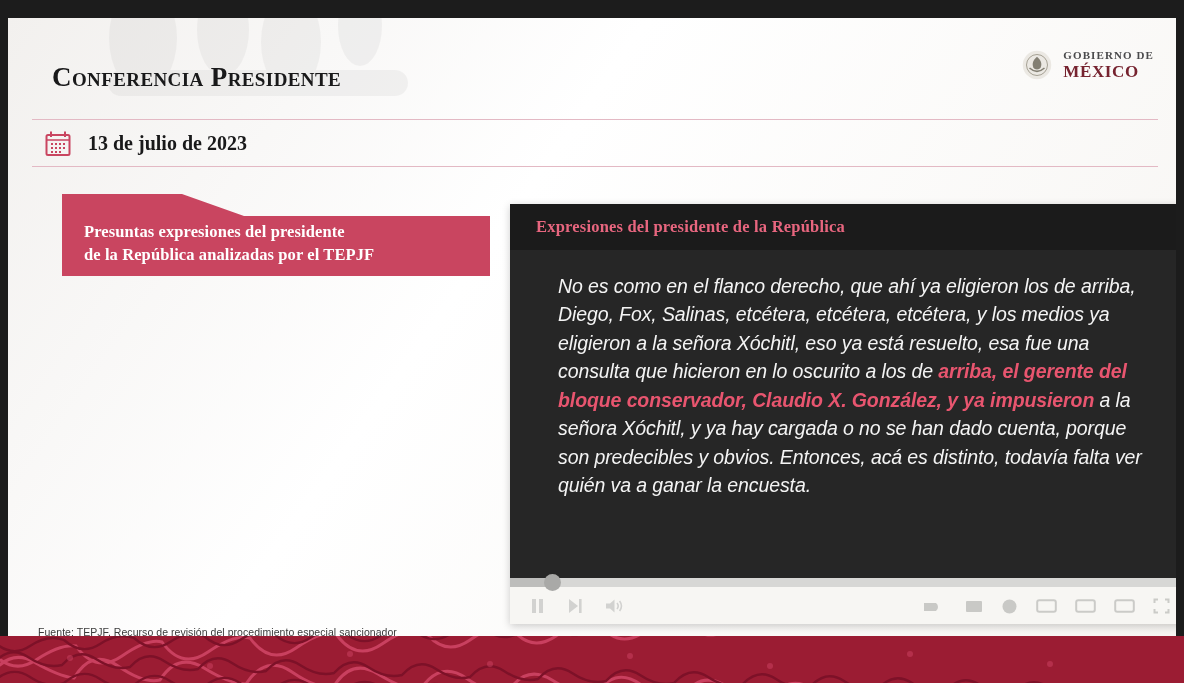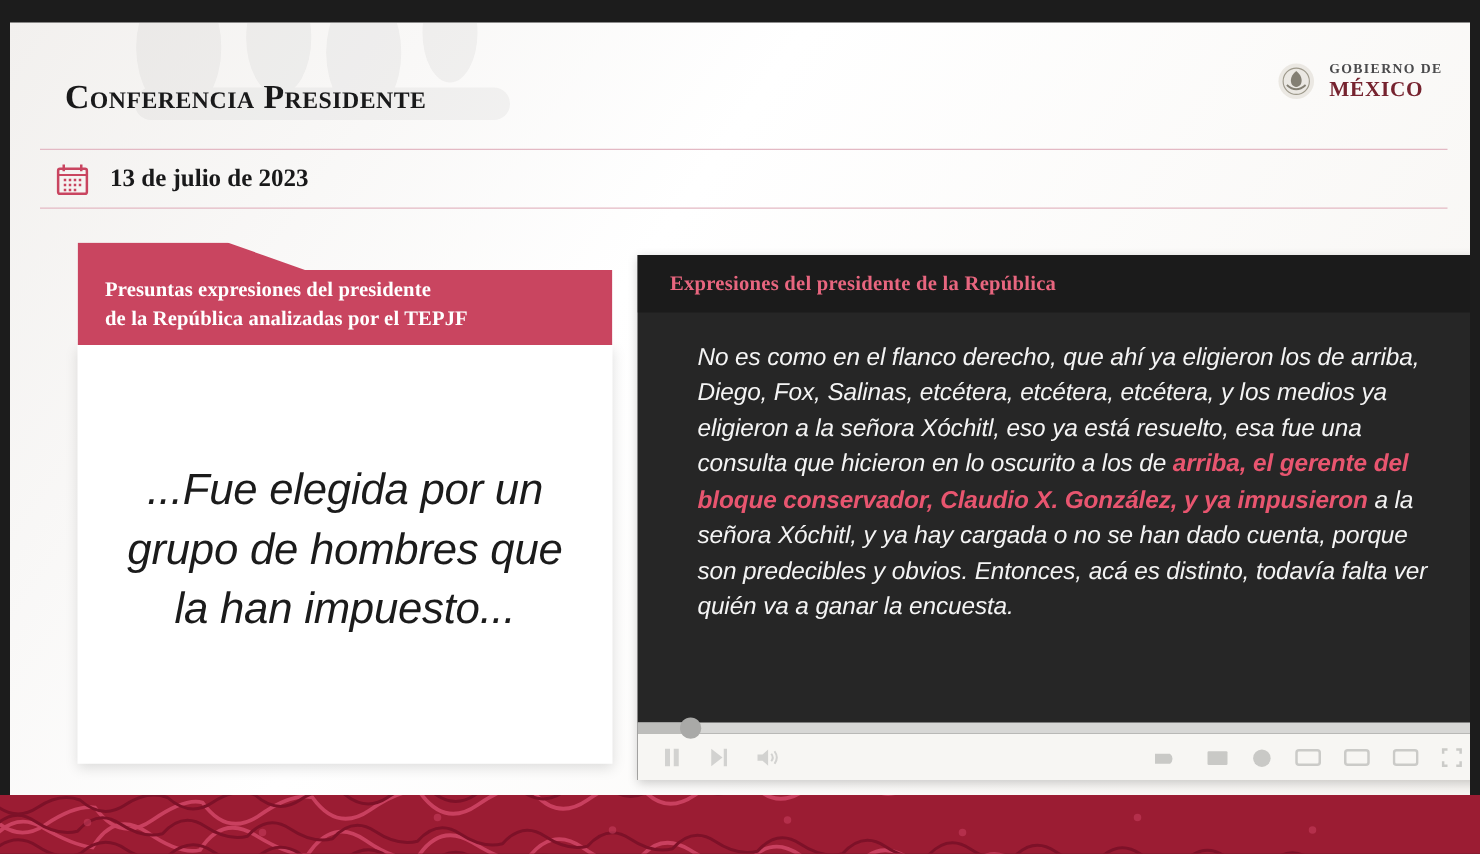--- a/index.html
+++ b/index.html
@@ -219,25 +219,26 @@
   </div>
   <div class="rule rule-bottom"></div>
 
   <div class="left-col">
     <div class="pink-banner">
       <div class="pink-banner-text">
         <div>Presuntas expresiones del presidente</div>
         <div>de la República analizadas por el TEPJF</div>
       </div>
     </div>
-    <div class="quote-card">
-      <div class="quote-text">...Fue elegida por un grupo de hombres que la han impuesto...</div>
-    </div>
-  </div>
-
+  </div>
+
+  <div class="source">
+    <div>Fuente: TEPJF, Recurso de revisión del procedimiento especial sancionador</div>
+
+  </div>
 
   <div class="video">
     <div class="video-head">
       <div class="video-head-title">Expresiones del presidente de la República</div>
     </div>
 
     <div class="video-body">
       <p class="transcript"><span>No es como en el flanco derecho, que ahí ya eligieron los de arriba, Diego, Fox, Salinas, etcétera, etcétera, etcétera, y los medios ya eligieron a la señora Xóchitl, eso ya está resuelto, esa fue una consulta que hicieron en lo oscurito a los de </span><span class="hl">arriba, el gerente del bloque conservador, Claudio X. González, y ya impusieron</span><span> a la señora Xóchitl, y ya hay cargada o no se han dado cuenta, porque son predecibles y obvios. Entonces, acá es distinto, todavía falta ver quién va a ganar la encuesta.</span></p>
     </div>
 

